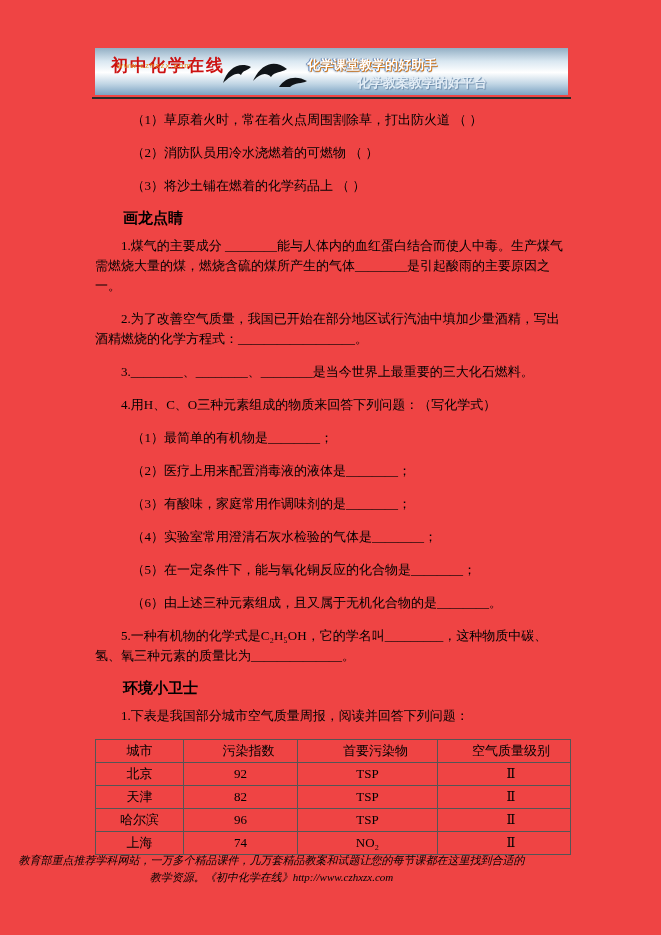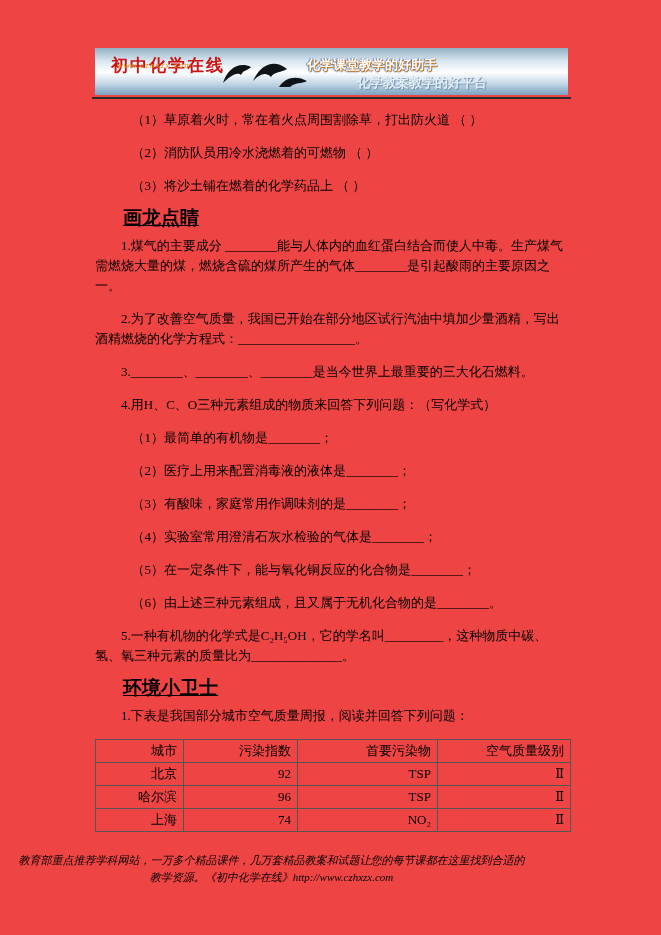--- a/index.html
+++ b/index.html
@@ -39,26 +39,26 @@
     text-shadow:1px 1px 1px #6d8cab;
     font-family:"Liberation Sans","DejaVu Sans",sans-serif;
   }
   .whales { position:absolute; left:118px; top:3px; }
 
   .rule { border-top:2px solid #2a2a2a; width:479px; margin:2px 0 11px -3px; }
 
   
   p.item  { text-indent:2.8em; line-height:20px; margin-bottom:13px; }
   p.q     { text-indent:2em;   line-height:20px; margin-bottom:13px; }
-  h3.sec  { font-size:19px; font-weight:bold; padding-left:28px; line-height:18px; margin:0 0 9px 0;text-decoration:underline; }
+  h3.sec  { font-size:15px; font-weight:bold; padding-left:28px; line-height:18px; margin:0 0 9px 0; }
 
   
   table.aqi { border-collapse:collapse; width:475px; table-layout:fixed; margin-top:2px; }
   .aqi th, .aqi td {
-    border:1px solid #555; font-weight:normal; text-align:right;
+    border:1px solid #555; font-weight:normal; text-align:center;
     padding:2px 6px; font-size:13px; height:21px; overflow:hidden; white-space:nowrap;
   }
   .aqi th.h2, .aqi th.h3 { padding-left:22px; }
   .aqi td.lvl, .aqi th.h4 { padding-left:20px; }
 
   
   .footer {
     position:absolute; left:0; top:852px; width:543px;
     text-align:center; font-style:italic; font-size:11px; line-height:17px;
   }
@@ -121,20 +121,26 @@
         <th class="h3">首要污染物</th>
         <th class="h4">空气质量级别</th>
       </tr>
       <tr>
         <td>北京</td>
         <td>92</td>
         <td>TSP</td>
         <td class="lvl">Ⅱ</td>
       </tr>
       <tr>
+        <td>天津</td>
+        <td>82</td>
+        <td>TSP</td>
+        <td class="lvl">Ⅱ</td>
+      </tr>
+      <tr>
         <td>哈尔滨</td>
         <td>96</td>
         <td>TSP</td>
         <td class="lvl">Ⅱ</td>
       </tr>
       <tr>
         <td>上海</td>
         <td>74</td>
         <td>NO₂</td>
         <td class="lvl">Ⅱ</td>

